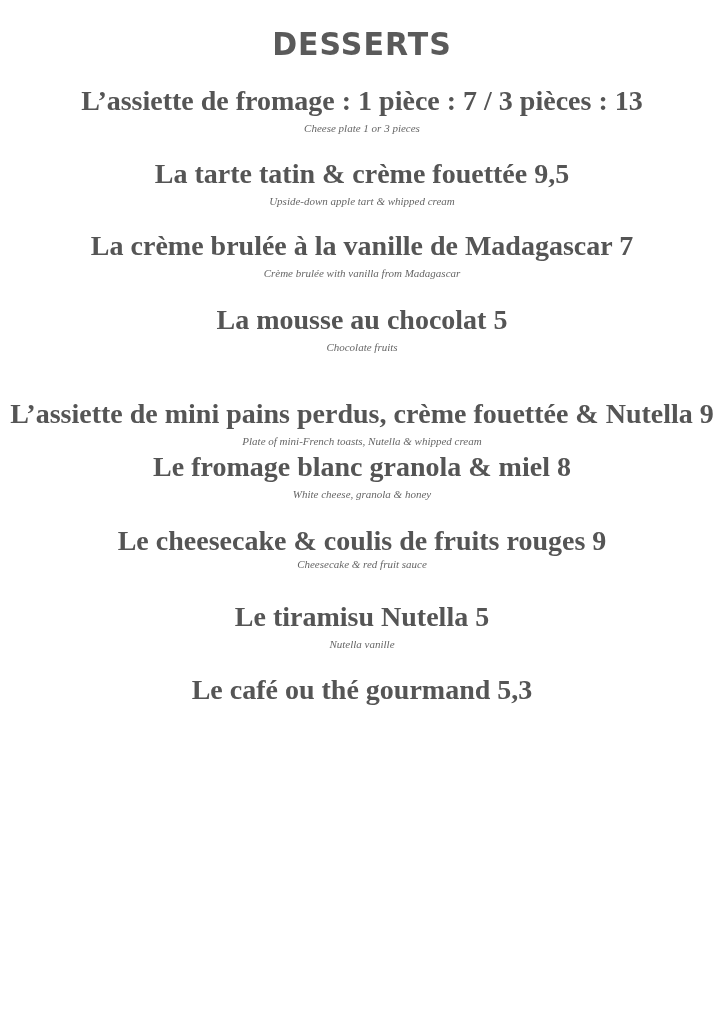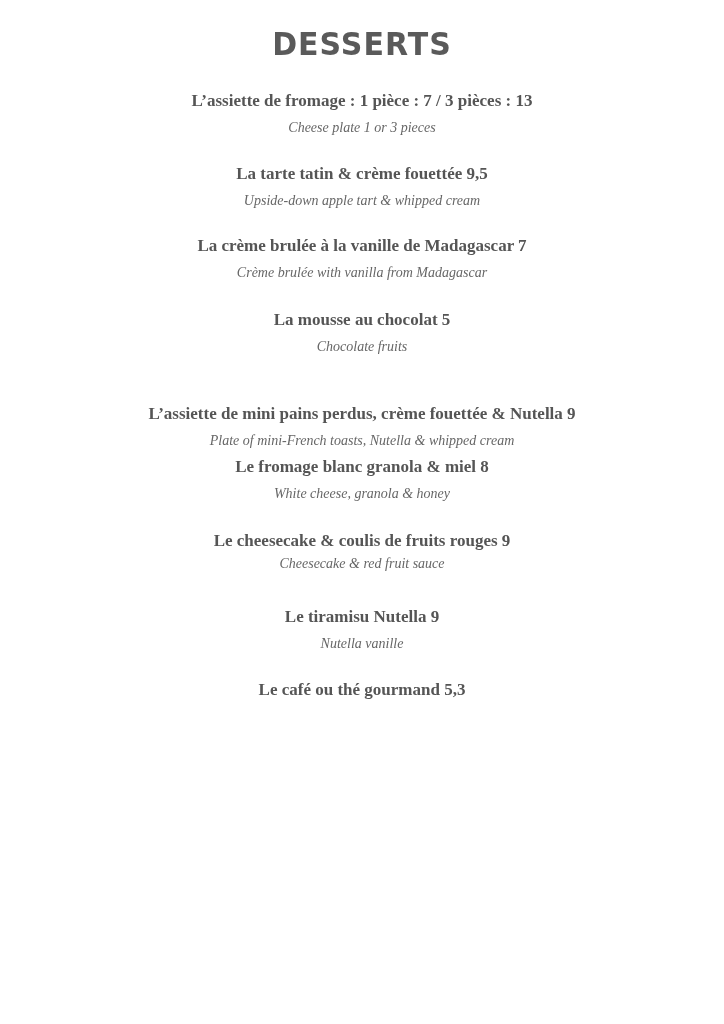--- a/index.html
+++ b/index.html
@@ -4,25 +4,25 @@
 <style>
   html, body { margin:0; padding:0; background:#ffffff; }
   body { width:724px; height:1024px; position:relative; overflow:hidden; }
   .title {
     position:absolute; top:26px; left:0; width:724px; text-align:center;
     font-family:"DejaVu Sans", sans-serif; font-weight:bold; font-size:30px;
     color:#5a5a5a; letter-spacing:1px; transform:scaleY(1.05);
   }
   .item { position:absolute; left:0; width:724px; text-align:center; }
   .name {
-    font-family:"Liberation Serif", serif; font-weight:bold; font-size:17px;
+    font-family:"Liberation Serif", serif; font-weight:bold; font-size:28px;
     color:#555555; line-height:24px; display:block;
   }
   .desc {
-    font-family:"Liberation Serif", serif; font-style:italic; font-size:14px;
+    font-family:"Liberation Serif", serif; font-style:italic; font-size:11px;
     color:#666666; line-height:22px; display:block; margin-top:4px;
   }
 </style>
 </head>
 <body>
 
 <div class="title">DESSERTS</div>
 
 <div class="item" style="top:89px">
   <span class="name">L’assiette de fromage : 1 pièce : 7 / 3 pièces : 13</span>
@@ -46,18 +46,18 @@
 </div>
 <div class="item" style="top:455px">
   <span class="name">Le fromage blanc granola &amp; miel 8</span>
   <span class="desc">White cheese, granola &amp; honey</span>
 </div>
 <div class="item" style="top:529px">
   <span class="name">Le cheesecake &amp; coulis de fruits rouges 9</span>
   <span class="desc" style="margin-top:0">Cheesecake &amp; red fruit sauce</span>
 </div>
 <div class="item" style="top:605px">
-  <span class="name">Le tiramisu Nutella 9</span>
+  <span class="name">Le tiramisu Nutella 5</span>
   <span class="desc">Nutella vanille</span>
 </div>
 <div class="item" style="top:678px">
   <span class="name">Le café ou thé gourmand 5,3</span>
 </div>
 
 </body></html>

